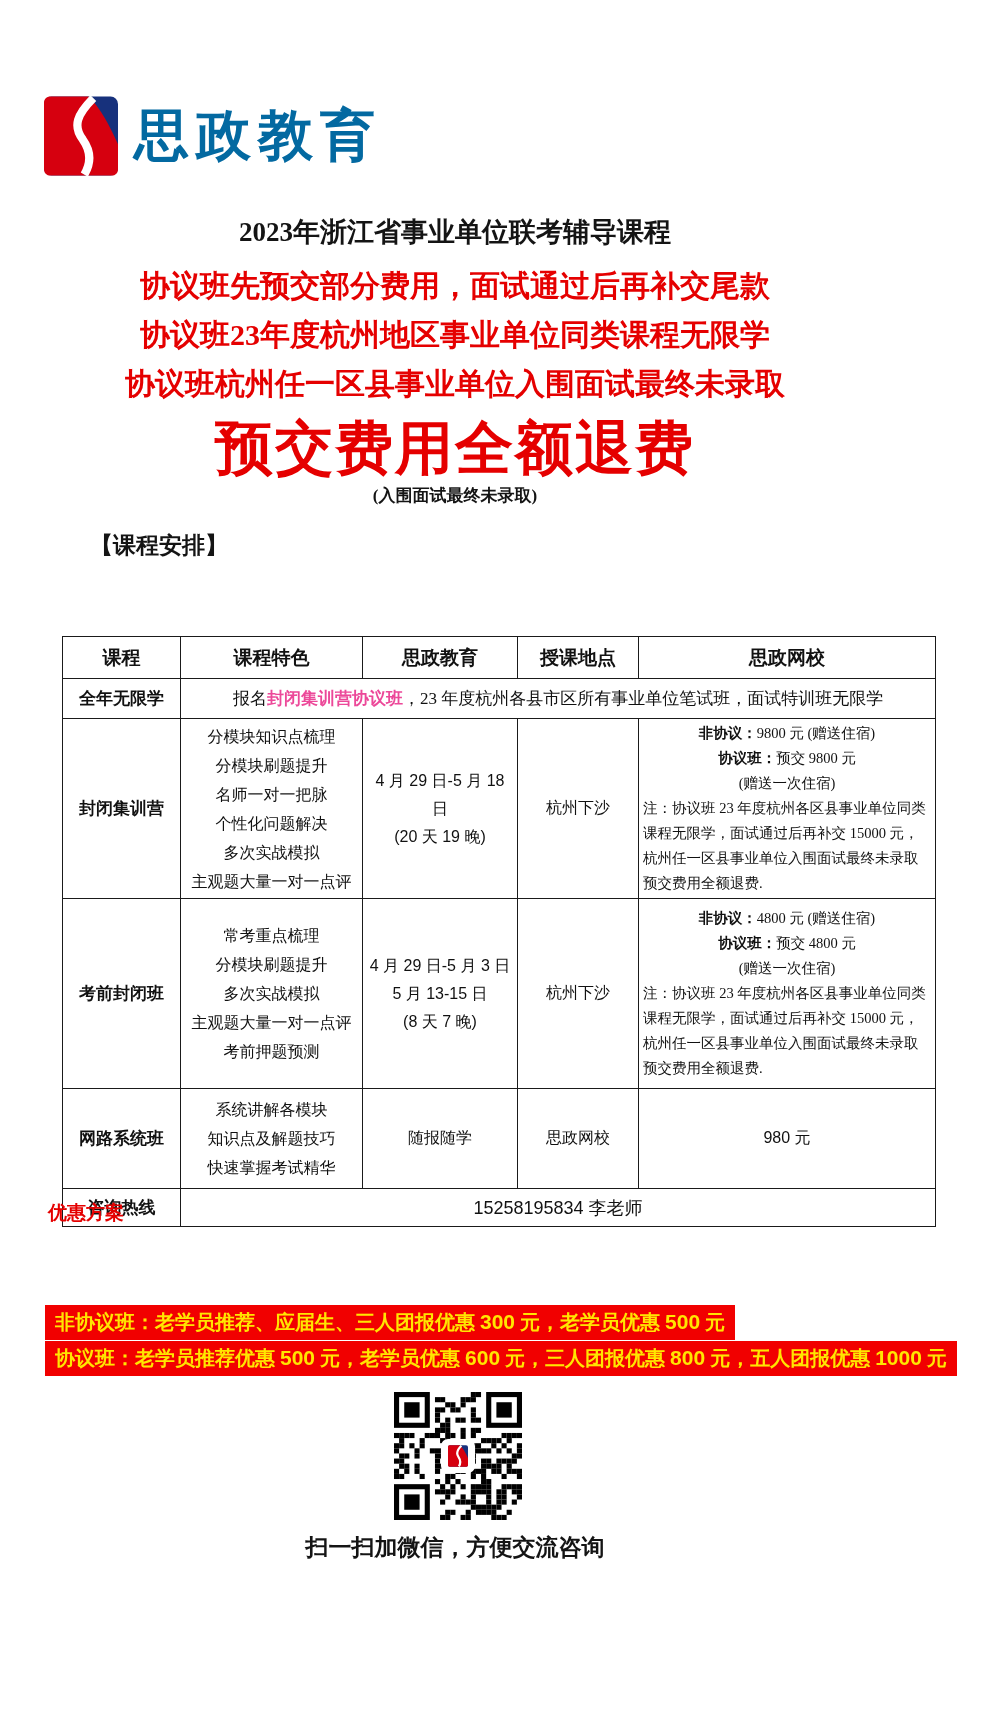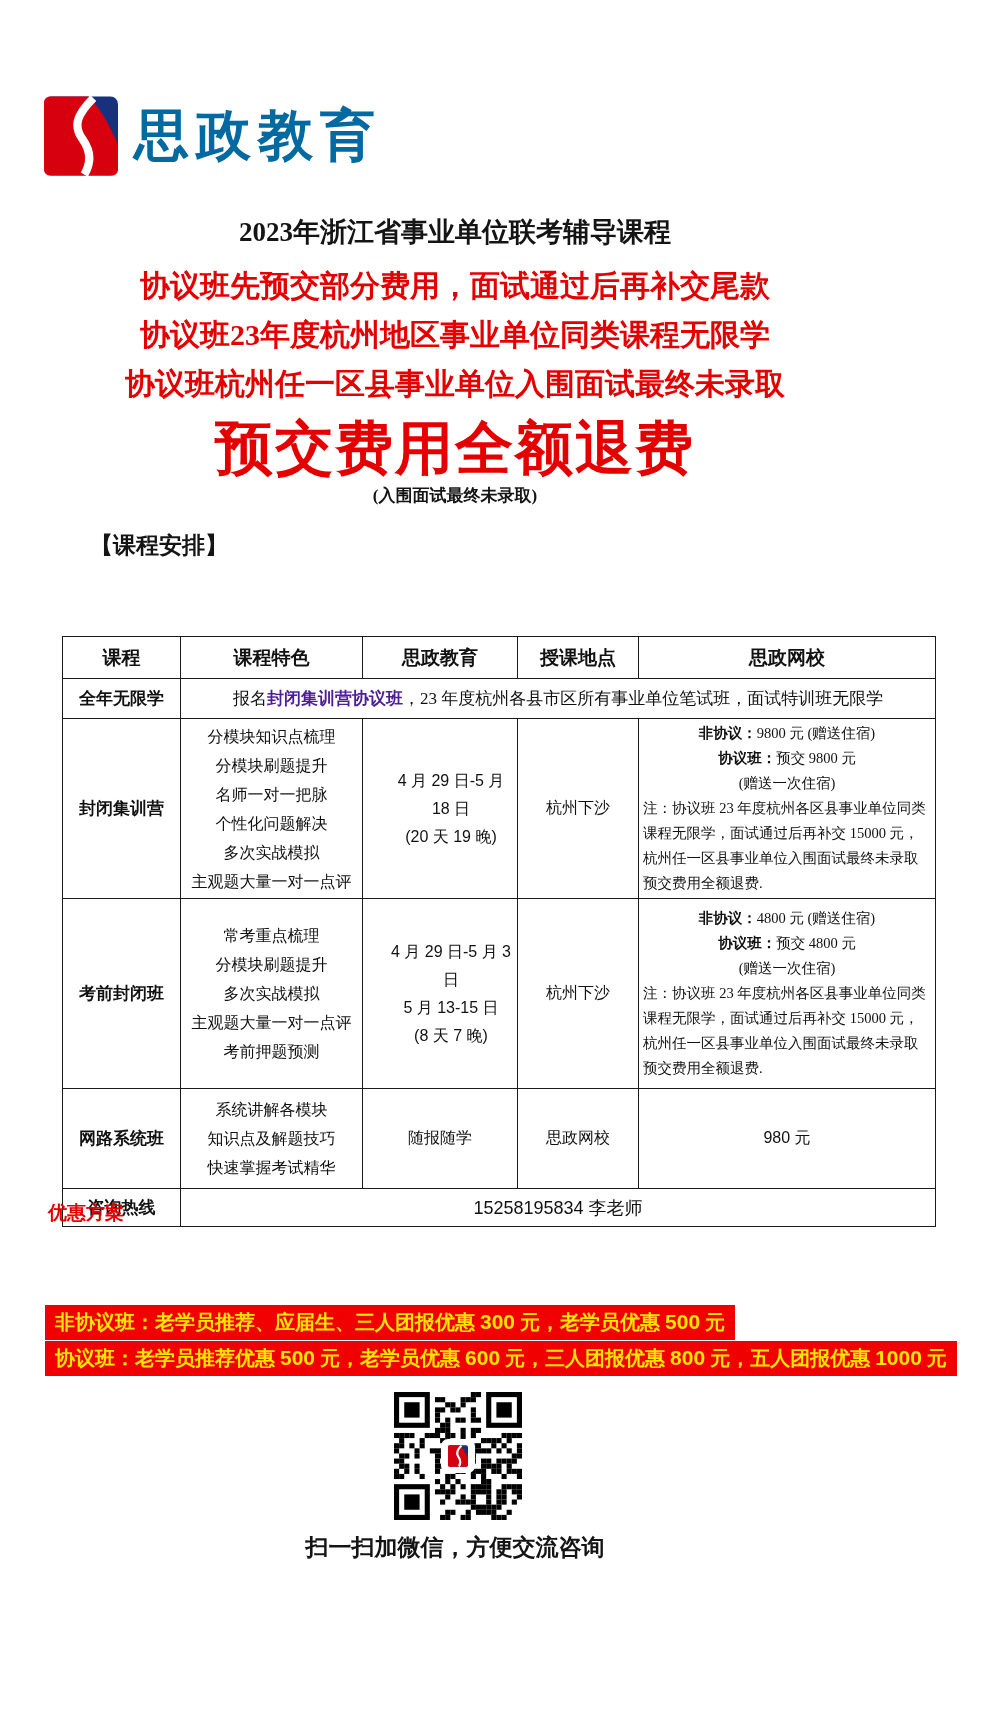--- a/index.html
+++ b/index.html
@@ -24,24 +24,24 @@
   
   .schedule{position:absolute;left:62px;top:636px;width:873px;border-collapse:collapse;table-layout:fixed;background:#fff;}
   .schedule col.c1{width:118px;} .schedule col.c2{width:182px;} .schedule col.c3{width:155px;}
   .schedule col.c4{width:121px;} .schedule col.c5{width:297px;}
   .schedule th,.schedule td{border:1.6px solid #1a1a1a;text-align:center;vertical-align:middle;padding:2px 4px;}
   .schedule th{font-size:19px;font-weight:bold;}
   tr.h-head{height:42px;margin-top:24px;} tr.h-unlim{height:40px;padding-left:28px;} tr.h-camp{height:180px;}
   tr.h-pre{height:190px;} tr.h-net{height:100px;} tr.h-hot{height:38px;}
   .course{font-size:17px;font-weight:bold;}
   .unlim-text{font-size:17px;}
-  .hl{color:#4c1d95;font-weight:bold;}
+  .hl{color:#ec4899;font-weight:bold;}
   .features div{font-size:16px;line-height:29px;}
   .time{font-family:"Liberation Sans",sans-serif;font-size:16px;}
-  .time div{line-height:28px;margin-left:22px;}
+  .time div{line-height:28px;}
   .loc{font-size:16px;}
   .fee{font-size:14.5px;padding:4px 7px;margin-left:6px;}
   .fee .fee-c{line-height:25px;}
   .fee .fee-c b{font-weight:bold;}
   .fee .fee-note{text-align:left;line-height:25px;}
   .fee-simple{font-size:16px;font-family:"Liberation Sans",sans-serif;}
   .hot-val{text-align:left;padding-left:24px;font-family:"Liberation Sans",sans-serif;font-size:18px;}
 
   
   .disc-title{position:absolute;left:48px;top:1200px;font-size:19px;font-weight:bold;color:#e50000;}

